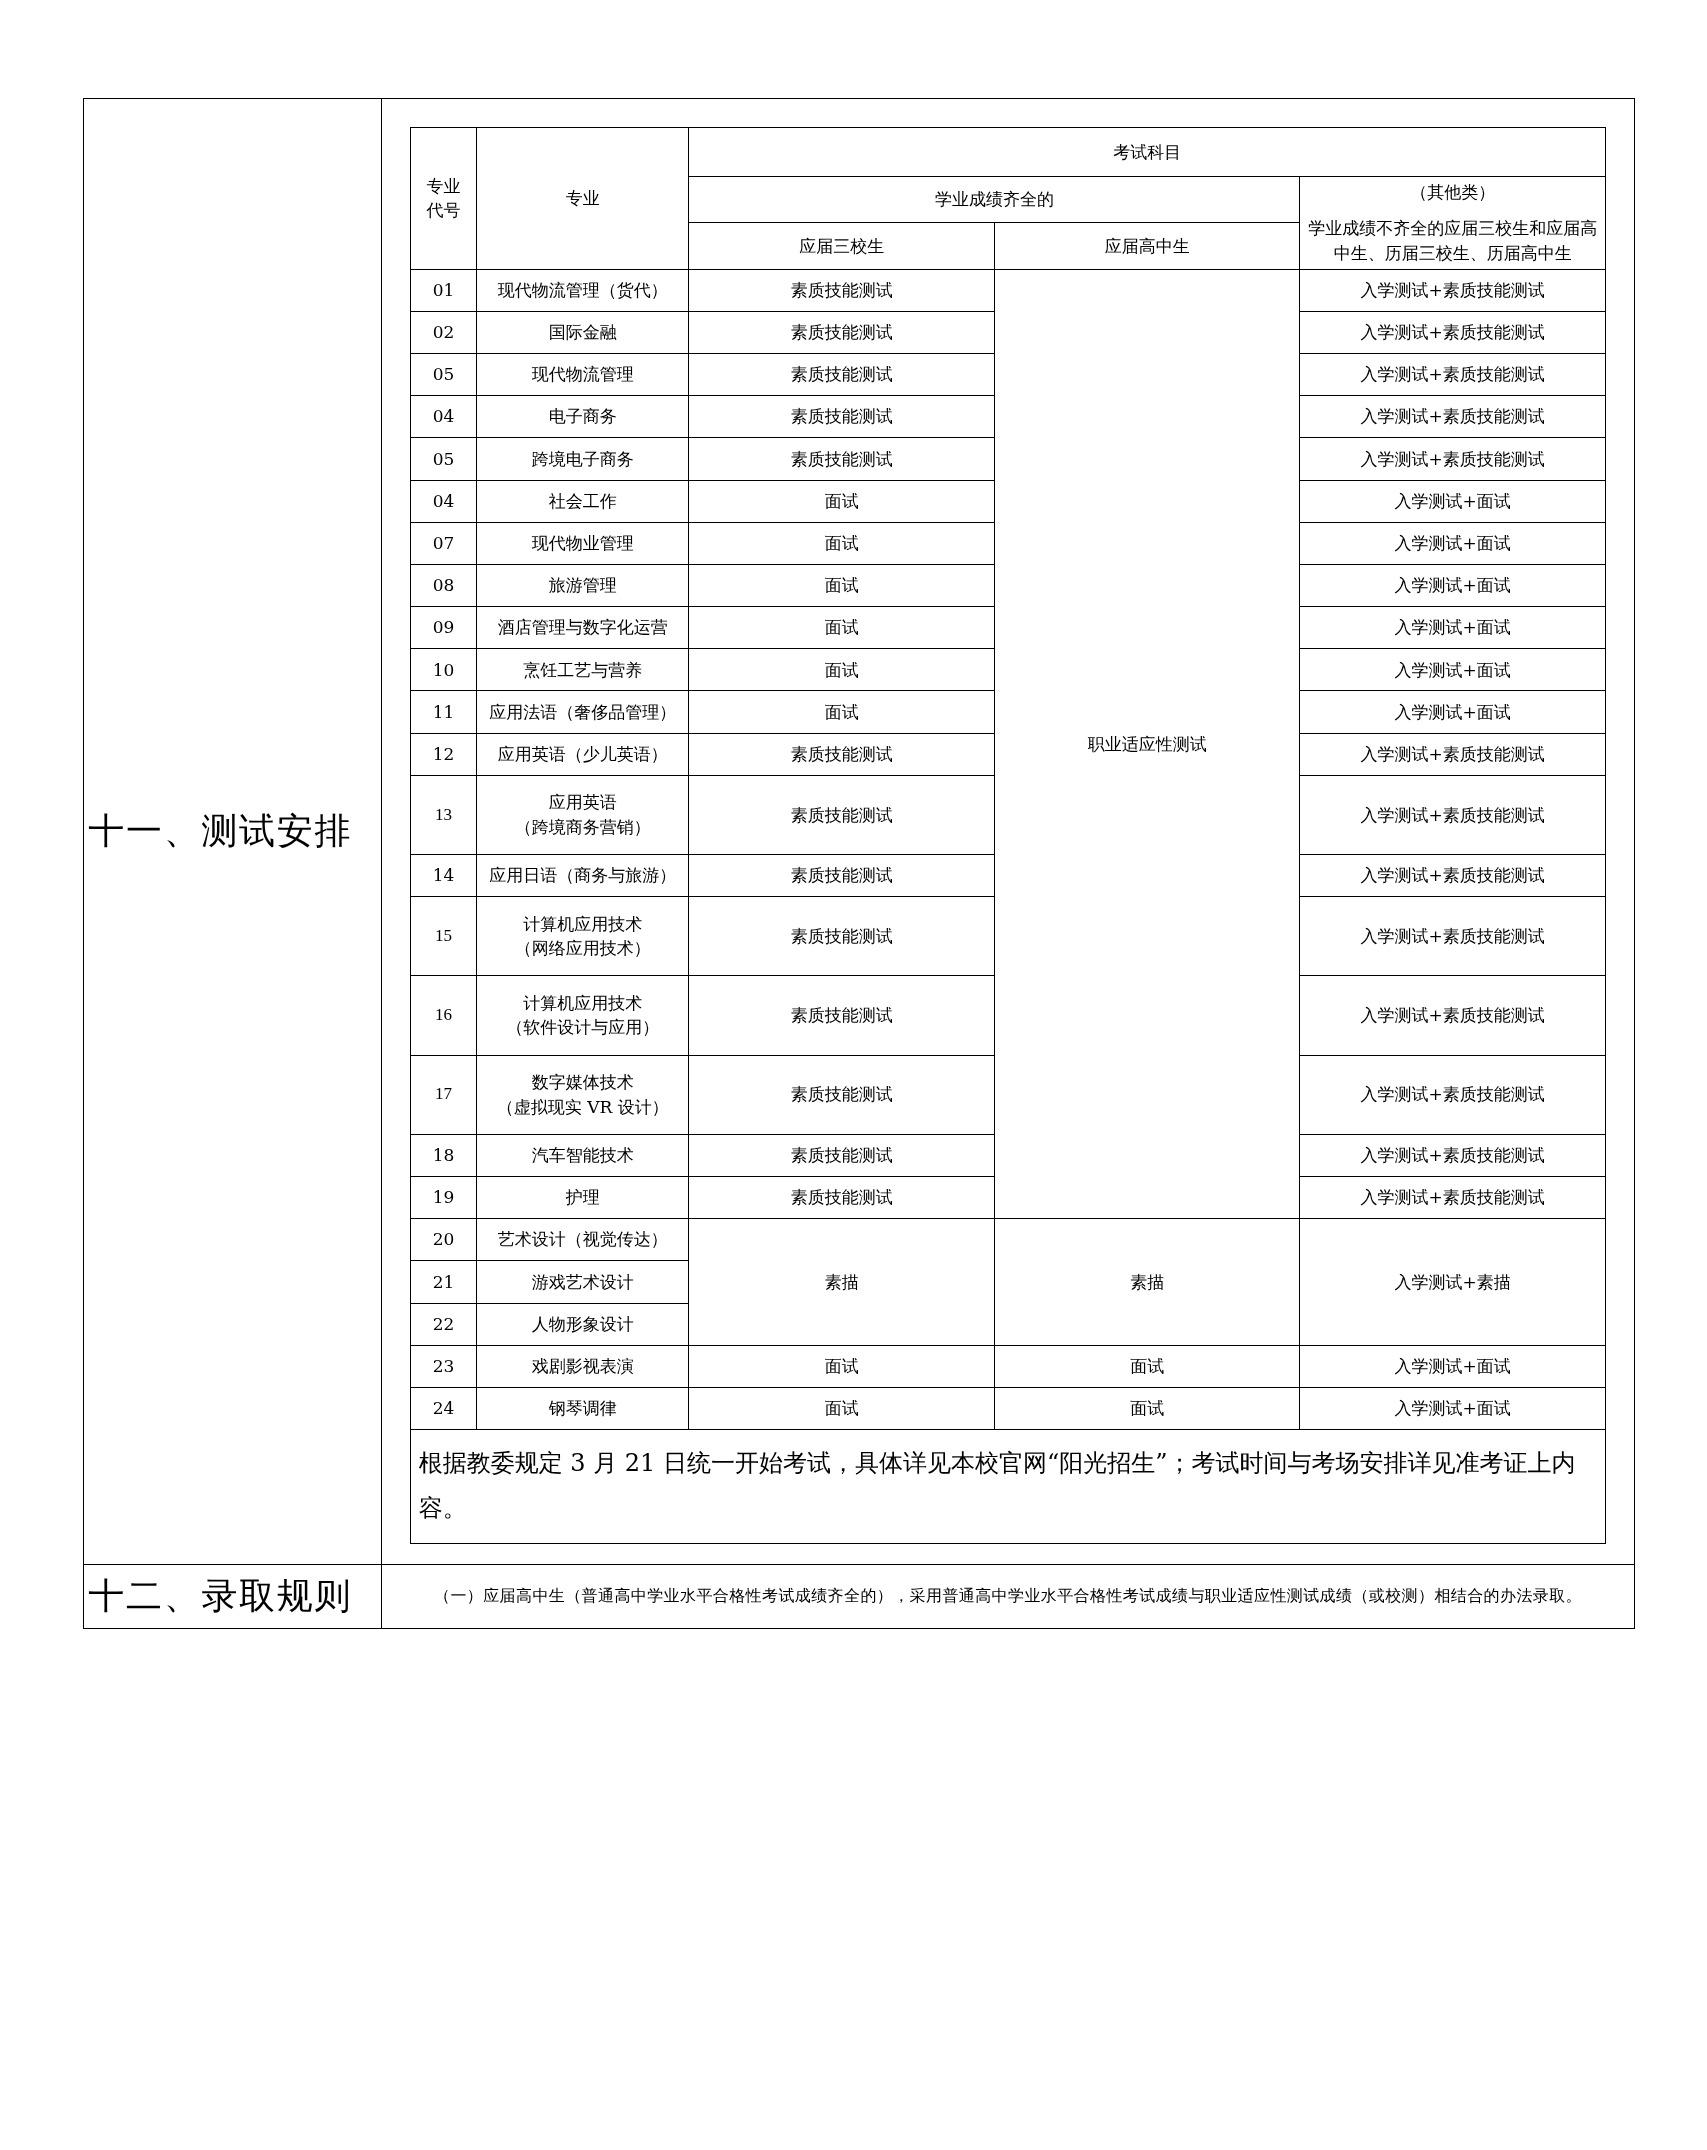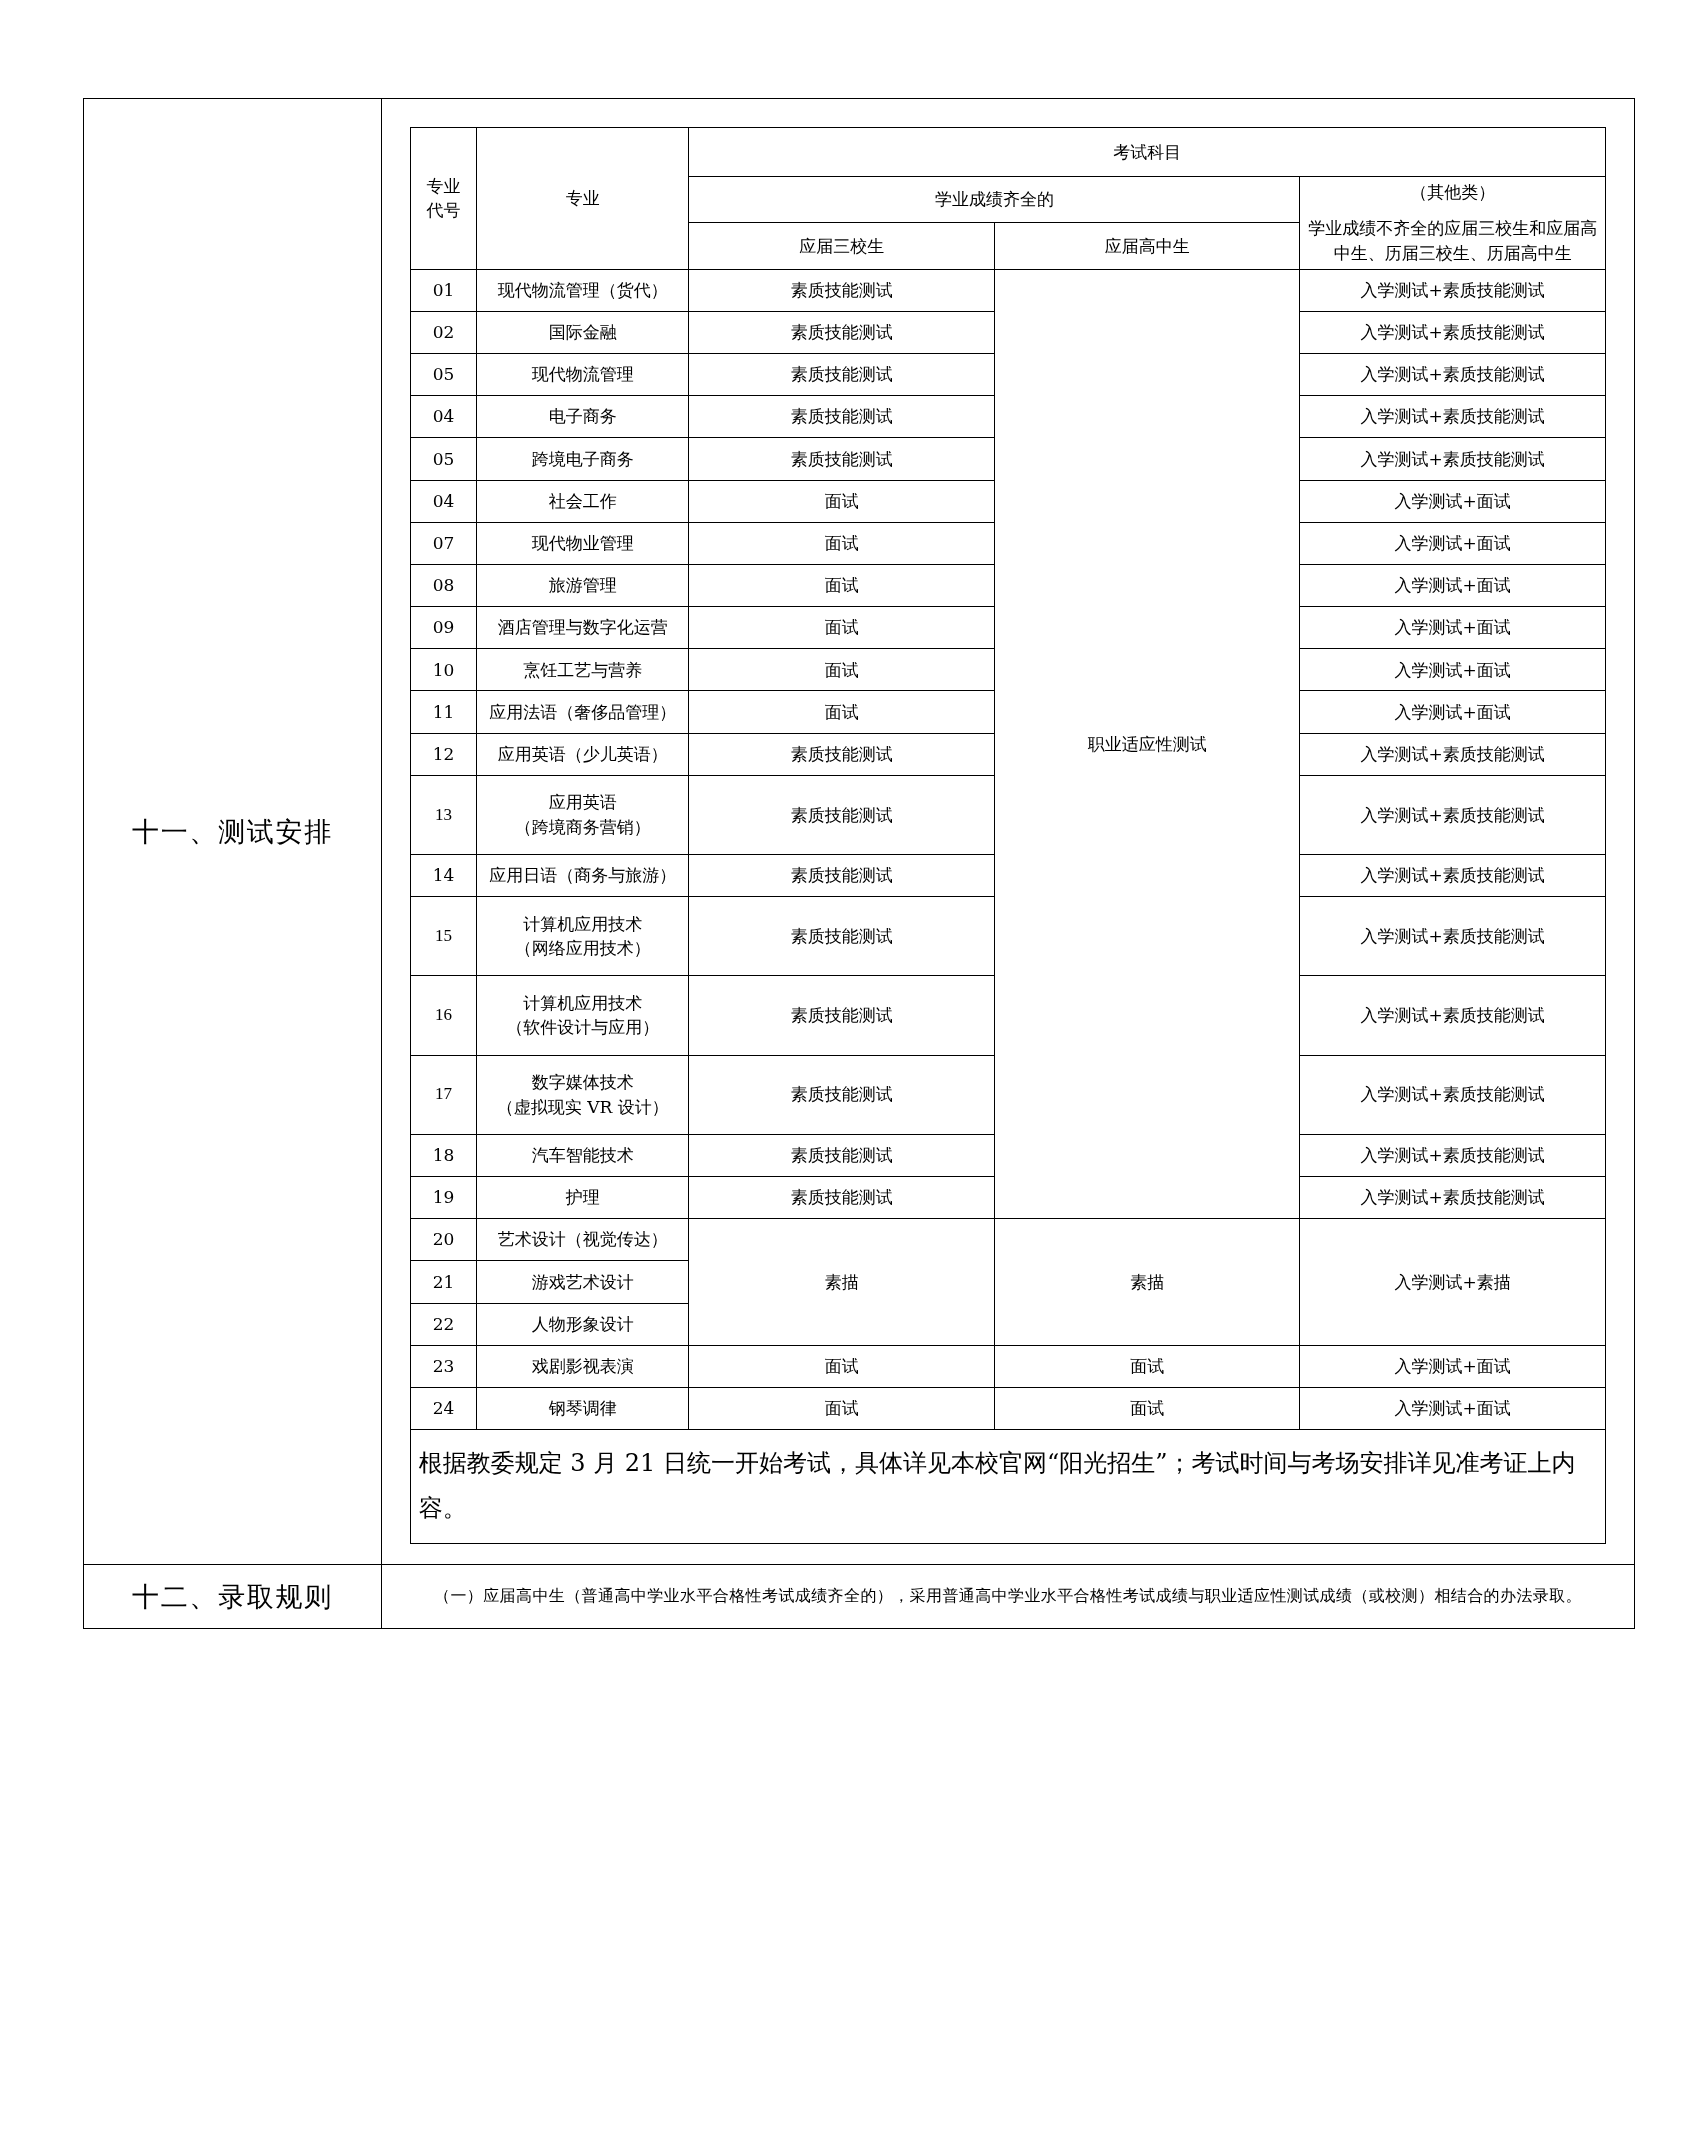--- a/index.html
+++ b/index.html
@@ -39,22 +39,22 @@
   }
 
   .col-label {
     width: 297px;
   }
   .col-body {
     width: 1252px;
   }
 
   .section-label {
-    text-align: center;
-    font-size: 27px;
+    text-align: left;
+    font-size: 36px;
     letter-spacing: 1.7px;
     line-height: 1.3;
     padding: 5.2px 4.3px;
     white-space: nowrap;
   }
 
   
   .inner-wrap {
     padding: 0;
   }

